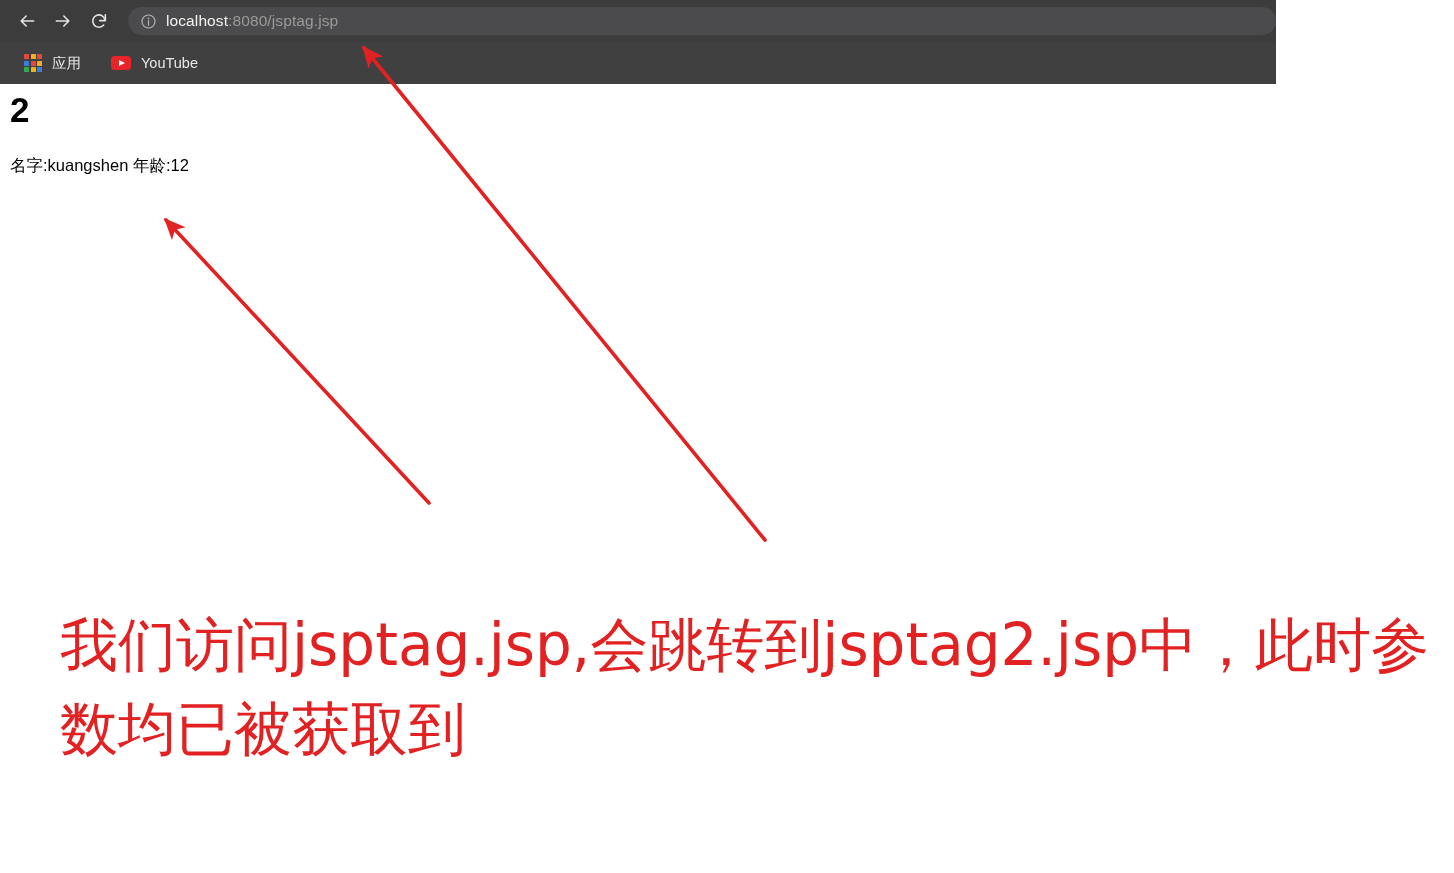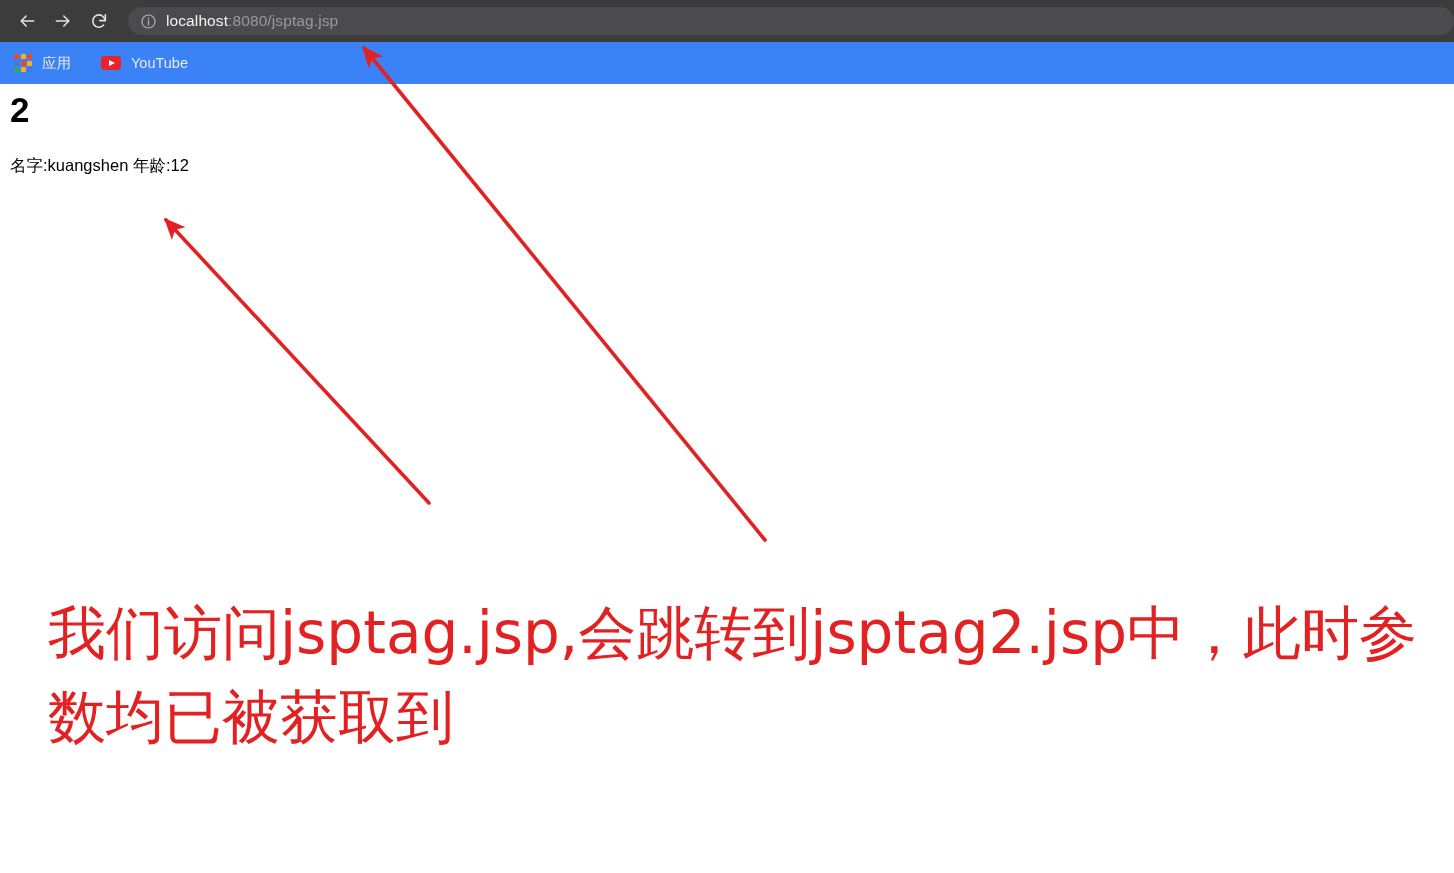--- a/index.html
+++ b/index.html
@@ -12,21 +12,21 @@
     background: #ffffff;
     font-family: "Liberation Sans", "DejaVu Sans", sans-serif;
     overflow: hidden;
     position: relative;
   }
 
   
   #browser-chrome {
     position: absolute;
     top: 0; left: 0;
-    width: 1454px;
+    width: 1276px;
     border-radius: 8px;
   }
 
   #toolbar {
     height: 42px;
     background: #3c3c3c;
     display: flex;
     align-items: center;
     padding: 0 0 0 12px;
     box-sizing: border-box;
@@ -70,24 +70,24 @@
     font-size: 15.5px;
     letter-spacing: 0.1px;
     white-space: nowrap;
     overflow: hidden;
   }
   #url-host { color: #f2f2f2; }
   #url-rest { color: #9a9a9a; }
 
   #bookmarks-bar {
     height: 42px;
-    background: #3b82f6;
-    display: flex;
-    align-items: center;
-    padding-left: 10px;
+    background: #404040;
+    display: flex;
+    align-items: center;
+    padding-left: 20px;
     box-sizing: border-box;
   }
 
   .bookmark {
     display: flex;
     align-items: center;
     margin-right: 22px;
     padding: 3px 4px;
     border-radius: 3px;
   }
@@ -169,21 +169,21 @@
     width: 1454px;
     height: 873px;
     pointer-events: none;
   }
 
   #annotation-text {
     position: absolute;
     left: 48px;
     top: 592px;
     width: 1370px;
-    margin: 0;
+    margin: 12px;
     color: #e22222;
     font-size: 58px;
     line-height: 1.44;
     font-family: "DejaVu Sans", "Liberation Sans", sans-serif;
     letter-spacing: 0px;
   }
 </style>
 </head>
 <body>
 

